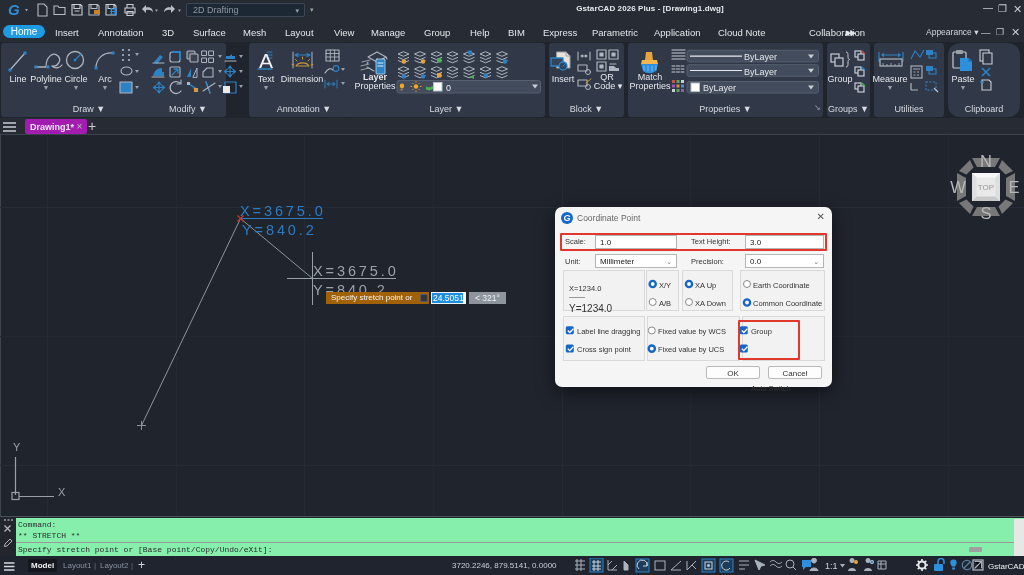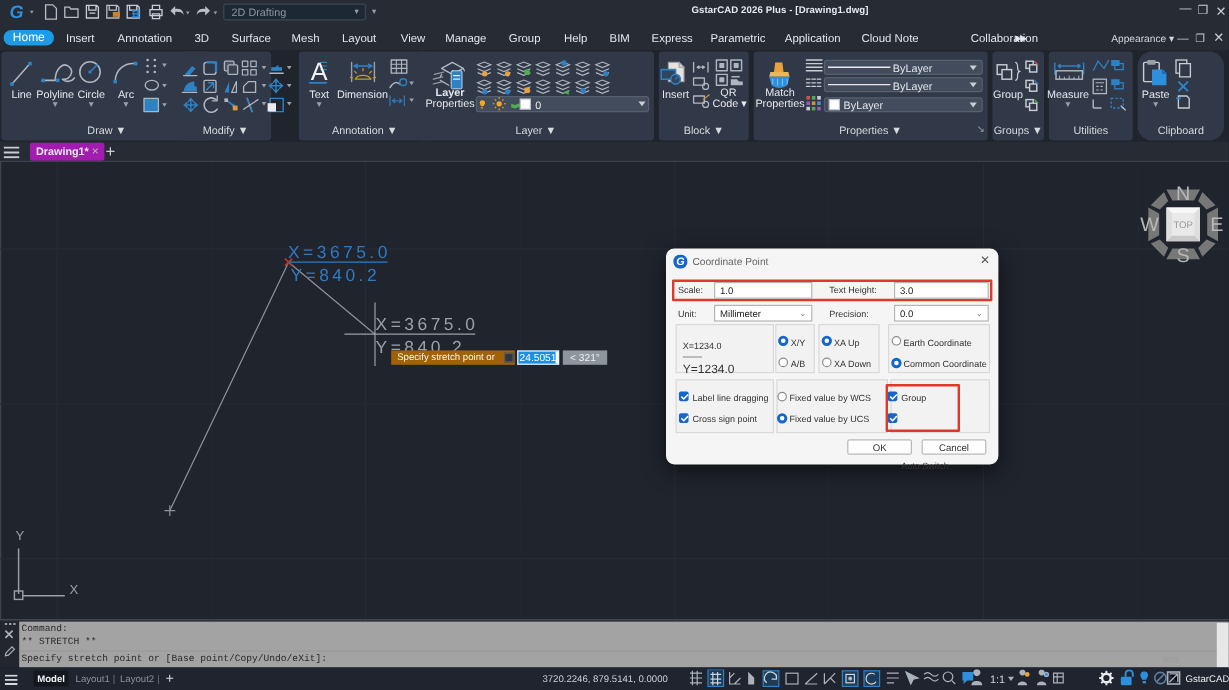--- a/index.html
+++ b/index.html
@@ -19,21 +19,21 @@
 .panel { position:absolute; top:1px; height:74px; background:#313847; border-radius:3px; }
 .plabel { position:absolute; bottom:3px; left:0; width:100%; text-align:center; color:#d7dbe1; font-size:9px; }
 .biglabel { position:absolute; width:100%; text-align:center; color:#e6e9ed; font-size:9px; }
 
 #doctabs { position:absolute; left:0; top:118px; width:1024px; height:17px; background:#272b33; }
 #doctab { position:absolute; left:25px; top:1px; height:15px; background:#a21caf; color:#e8eaee; font-size:9px; font-weight:bold; padding:0 5px; line-height:15px; border-radius:2px; }
 
 #canvas { position:absolute; left:0; top:135px; width:1024px; height:381px; background:#20242d; overflow:hidden; }
 
 #cmd { position:absolute; left:0; top:516px; width:1024px; height:40px; background:#23262e; border-top:1px solid #4a4f58; }
-#cmdmain { position:absolute; left:16px; top:1px; width:1008px; height:39px; background:#a3a3a3; font-family:"Liberation Mono", monospace; font-size:8px; color:#2b2b2b; }
+#cmdmain { position:absolute; left:16px; top:1px; width:1008px; height:39px; background:#86efac; font-family:"Liberation Mono", monospace; font-size:8px; color:#2b2b2b; }
 
 #status { position:absolute; left:0; top:556px; width:1024px; height:19px; background:#20242e; color:#aab2bd; font-size:8.5px; }
 
 #dlg { position:absolute; left:555px; top:207px; width:277px; height:180px; background:#f5f5f5; border-radius:7px; box-shadow:0 5px 18px rgba(0,0,0,0.55); font-size:7.5px; color:#333; }
 .gbox { position:absolute; border:1px solid #d9d9d9; background:#f2f2f2; }
 .inp { position:absolute; background:#fff; border:1px solid #b5b5b5; font-size:8px; color:#222; }
 .redbox { position:absolute; border:2px solid #e0392b; border-radius:1px; }
 .btn { position:absolute; background:#fdfdfd; border:1px solid #b9b9b9; border-radius:2px; text-align:center; font-size:8px; color:#333; }
 </style>
 </head>

